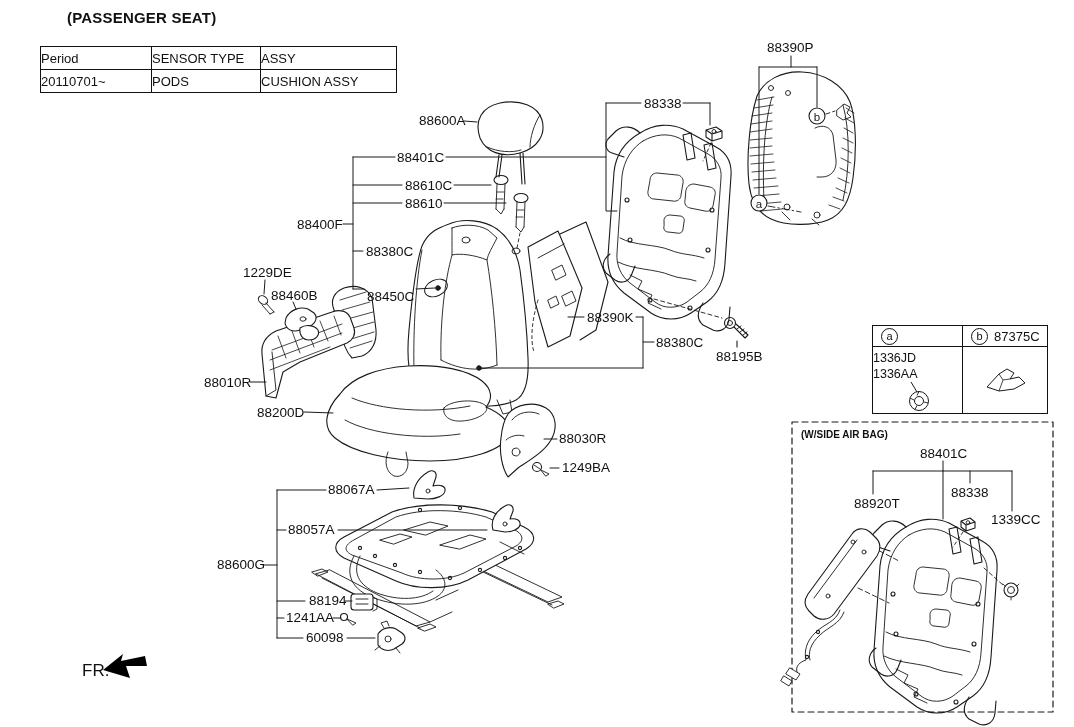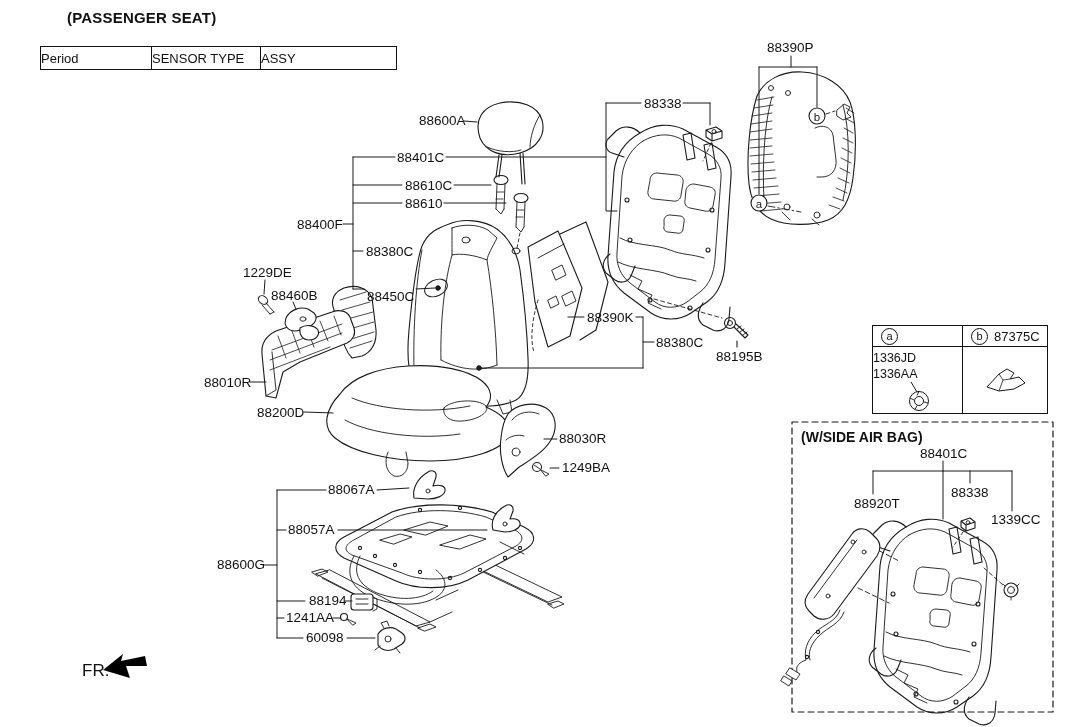--- a/index.html
+++ b/index.html
@@ -14,21 +14,21 @@
   table.spec td{border:1.5px solid #111;height:22px;padding:0;vertical-align:middle;}
   table.callout{position:absolute;left:872px;top:325px;width:175px;height:87px;border-collapse:collapse;
                 table-layout:fixed;font-size:13px;background:#fff;}
   table.callout td{border:1.4px solid #111;padding:0;vertical-align:top;}
   .circ{display:inline-flex;width:15px;height:15px;border:1.2px solid #111;border-radius:50%;
         align-items:center;justify-content:center;font-size:11px;line-height:1;}
   .co-head{display:flex;align-items:center;gap:6px;padding:2px 0 2px 8px;height:16px;}
   .co-a-body{position:relative;height:66px;}
   .co-a-body .ptxt{font-size:12.5px;line-height:1.25;padding-top:4px;}
   .co-b-body{position:relative;height:66px;}
-  .airbag-title{position:absolute;left:801px;top:429px;font-size:14px;font-weight:bold;}
+  .airbag-title{position:absolute;left:801px;top:429px;font-size:10px;font-weight:bold;}
 </style>
 </head>
 <body>
 
 <div class="stage">
 
 <svg width="1074" height="727" viewBox="0 0 1074 727" fill="none" stroke="#1a1a1a" stroke-width="1.1" stroke-linecap="round" stroke-linejoin="round">
 
   <defs>
     <g id="seatFrame">
@@ -279,20 +279,25 @@
   <colgroup>
         <col style="width:111px">
         <col style="width:109px">
         <col style="width:136px">
       </colgroup>
   <tbody>
         <tr>
     <td>Period</td>
     <td>SENSOR TYPE</td>
     <td>ASSY</td>
+  </tr>
+  <tr>
+    <td>20110701~</td>
+    <td>PODS</td>
+    <td>CUSHION ASSY</td>
   </tr>
 </tbody>
     </table>
 
 <div class="plabel" style="left:419px;top:114px">88600A</div>
 <div class="plabel" style="left:397px;top:151px">88401C</div>
 <div class="plabel" style="left:405px;top:179px">88610C</div>
 <div class="plabel" style="left:405px;top:197px">88610</div>
 <div class="plabel" style="left:297px;top:218px">88400F</div>
 <div class="plabel" style="left:366px;top:245px">88380C</div>

